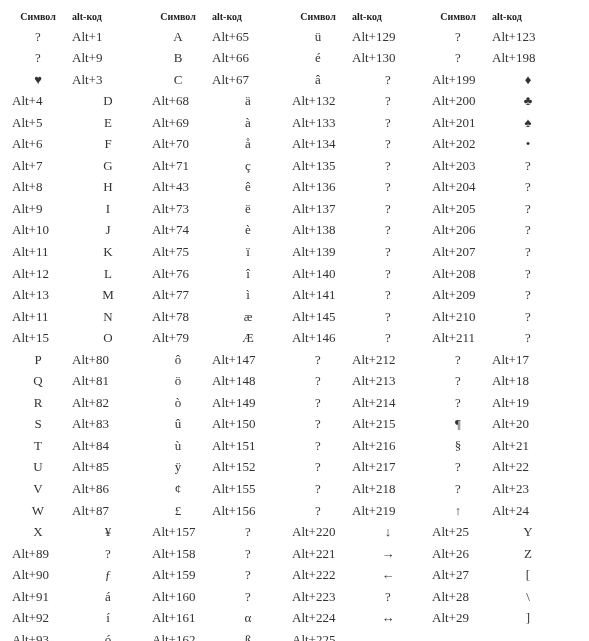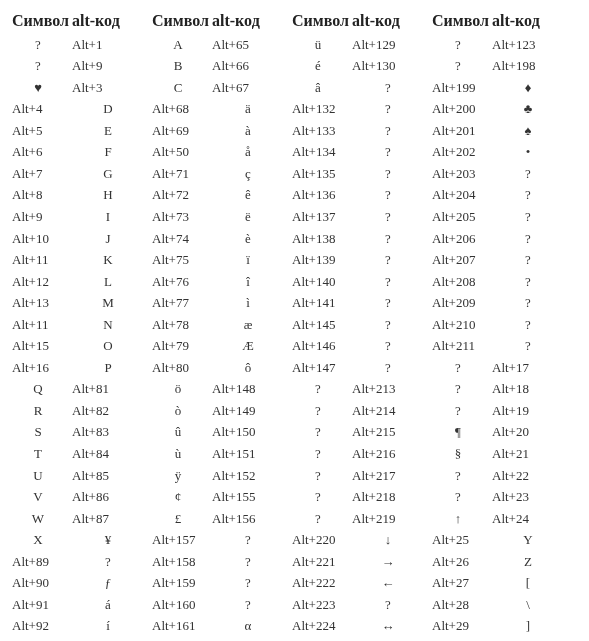--- a/index.html
+++ b/index.html
@@ -15,21 +15,21 @@
   .table {
     display: grid;
     grid-template-columns: repeat(4, 60px 80px);
     column-gap: 0;
     row-gap: 0;
   }
   .header {
     font-weight: bold;
     color: #222;
     padding: 4px 0 6px 0;
-    font-size: 16px;
+    font-size: 10px;
   }
   .cell {
     padding: 2px 0;
     line-height: 1.35;
     white-space: nowrap;
   }
   .sym {
     text-align: center;
     padding-right: 8px;
   }
@@ -84,37 +84,37 @@
     <div class="cell code">Alt+5</div>
     <div class="cell sym">E</div>
     <div class="cell code">Alt+69</div>
     <div class="cell sym">à</div>
     <div class="cell code">Alt+133</div>
     <div class="cell sym">?</div>
     <div class="cell code">Alt+201</div>
     <div class="cell sym">♠</div>
     <div class="cell code">Alt+6</div>
     <div class="cell sym">F</div>
-    <div class="cell code">Alt+50</div>
+    <div class="cell code">Alt+70</div>
     <div class="cell sym">å</div>
     <div class="cell code">Alt+134</div>
     <div class="cell sym">?</div>
     <div class="cell code">Alt+202</div>
     <div class="cell sym">•</div>
     <div class="cell code">Alt+7</div>
     <div class="cell sym">G</div>
     <div class="cell code">Alt+71</div>
     <div class="cell sym">ç</div>
     <div class="cell code">Alt+135</div>
     <div class="cell sym">?</div>
     <div class="cell code">Alt+203</div>
     <div class="cell sym">?</div>
     <div class="cell code">Alt+8</div>
     <div class="cell sym">H</div>
-    <div class="cell code">Alt+72</div>
+    <div class="cell code">Alt+43</div>
     <div class="cell sym">ê</div>
     <div class="cell code">Alt+136</div>
     <div class="cell sym">?</div>
     <div class="cell code">Alt+204</div>
     <div class="cell sym">?</div>
     <div class="cell code">Alt+9</div>
     <div class="cell sym">I</div>
     <div class="cell code">Alt+73</div>
     <div class="cell sym">ë</div>
     <div class="cell code">Alt+137</div>
@@ -162,26 +162,26 @@
     <div class="cell code">Alt+210</div>
     <div class="cell sym">?</div>
     <div class="cell code">Alt+15</div>
     <div class="cell sym">O</div>
     <div class="cell code">Alt+79</div>
     <div class="cell sym">Æ</div>
     <div class="cell code">Alt+146</div>
     <div class="cell sym">?</div>
     <div class="cell code">Alt+211</div>
     <div class="cell sym">?</div>
-    <div class="cell code">Alt+16</div>
     <div class="cell sym">P</div>
     <div class="cell code">Alt+80</div>
     <div class="cell sym">ô</div>
     <div class="cell code">Alt+147</div>
     <div class="cell sym">?</div>
+    <div class="cell code">Alt+212</div>
     <div class="cell sym">?</div>
     <div class="cell code">Alt+17</div>
     <div class="cell sym">Q</div>
     <div class="cell code">Alt+81</div>
     <div class="cell sym">ö</div>
     <div class="cell code">Alt+148</div>
     <div class="cell sym">?</div>
     <div class="cell code">Alt+213</div>
     <div class="cell sym">?</div>
     <div class="cell code">Alt+18</div>

